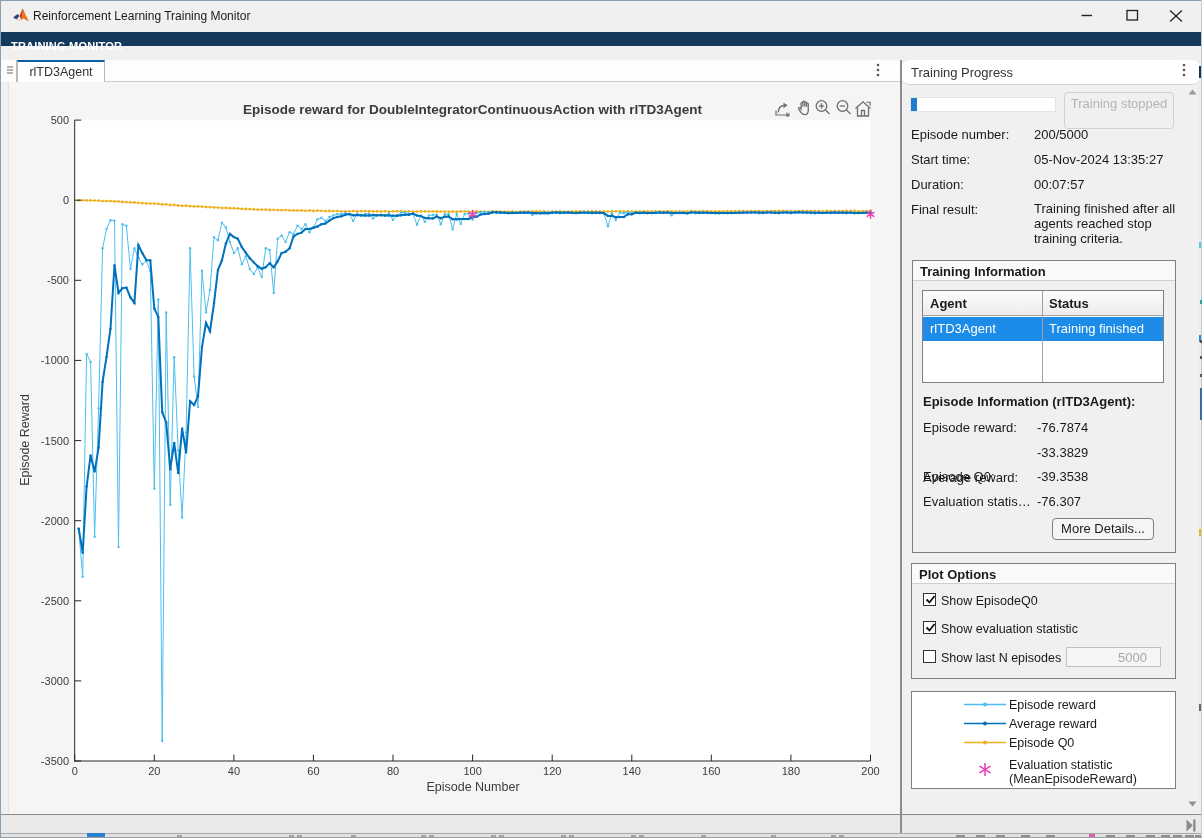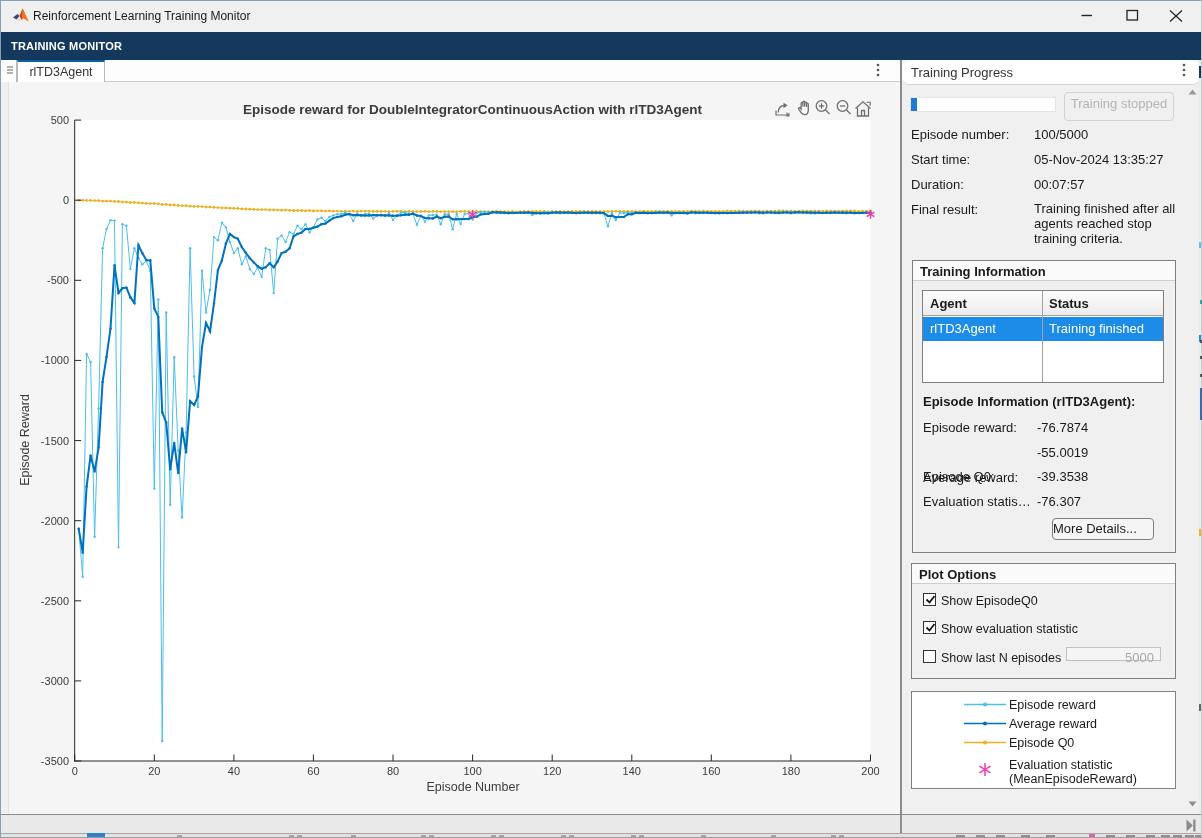--- a/index.html
+++ b/index.html
@@ -3,21 +3,21 @@
 <meta charset="utf-8">
 <style>
 * { margin:0; padding:0; box-sizing:border-box; }
 html,body { width:1202px; height:838px; overflow:hidden; }
 body { font-family:"Liberation Sans", sans-serif; position:relative; background:#f0f0f0; }
 .abs { position:absolute; }
 
 #titlebar { left:0; top:0; width:1202px; height:32px; background:#f0f0f0; border:1px solid #88a0b5; border-bottom:none; }
 #titletext { left:33px; top:9px; font-size:12px; color:#1a1a1a; }
 
-#navy { left:1px; top:32px; width:1200px; height:28px; background:#14395c; color:#fff; }
+#navy { left:1px; top:32px; width:1200px; height:14px; background:#14395c; color:#fff; }
 #navy span { position:absolute; left:10px; top:8px; font-size:11px; font-weight:bold; letter-spacing:0.2px; }
 
 #tabstrip { left:1px; top:60px; width:899.5px; height:21.5px; background:#fdfdfd; border-bottom:1px solid #cccccc; }
 #hambox { left:1px; top:60px; width:16px; height:23px; background:#fdfdfd; border-right:1px solid #b9b9b9; border-bottom:1px solid #b9b9b9; }
 #tab { left:17px; top:60px; width:88px; height:23px; background:#fff; border-left:1px solid #b9b9b9; border-right:1px solid #b9b9b9; border-top:2px solid #0b5fa5; font-size:12.5px; color:#333; text-align:center; line-height:20px; }
 #tabdots { left:872px; top:62px; width:12px; height:18px; }
 
 #rphead { left:901px; top:60px; width:300px; height:24.5px; background:#fff; border-bottom:1px solid #d4d4d4;border-radius:9px; }
 #rphead span { position:absolute; left:10px; top:5px; font-size:13px; color:#333; }
 
@@ -784,23 +784,23 @@
 <path d="M12.5 2.2 L16.2 2.2 L16.2 5.8" stroke-width="1.1"></path>
 </g>
 </g>
 </svg>
 </div>
 <div class="abs" id="vdiv"></div>
 <div class="abs" id="rpanel"></div>
 <div class="abs" style="left:910px;top:97px;width:146px;height:15px;background:#fff;border:1px solid #e3e3e3;">
     <div style="width:6px;height:100%;background:#1f7ad2;"></div>
   </div>
-<div class="abs" style="left:1064px;top:92px;width:110px;height:29px;border:1px solid #d2d2d2;border-radius:4px;font-size:13px;color:#b4b4b4;text-align:center;line-height:21px;">Training stopped</div>
+<div class="abs" style="left:1064px;top:92px;width:110px;height:37px;border:1px solid #d2d2d2;border-radius:4px;font-size:13px;color:#b4b4b4;text-align:center;line-height:21px;">Training stopped</div>
 <div class="lbl" style="left:911px;top:127px;">Episode number:</div>
-<div class="lbl" style="left:1034px;top:127px;">100/5000</div>
+<div class="lbl" style="left:1034px;top:127px;">200/5000</div>
 <div class="lbl" style="left:911px;top:152px;">Start time:</div>
 <div class="lbl" style="left:1034px;top:152px;">05-Nov-2024 13:35:27</div>
 <div class="lbl" style="left:911px;top:177px;">Duration:</div>
 <div class="lbl" style="left:1034px;top:177px;">00:07:57</div>
 <div class="lbl" style="left:911px;top:202px;">Final result:</div>
 <div class="lbl" style="left:1034px;top:202px;width:145px;line-height:14.8px;">Training finished after all agents reached stop training criteria.</div>
 <div class="box" style="left:912px;top:260px;width:264px;height:293px;">
     <div class="boxtitle">Training Information</div>
   </div>
 <div class="abs" style="left:922px;top:290px;width:242px;height:93px;background:#fff;border:1px solid #7f7f7f;">
@@ -809,42 +809,42 @@
 <div class="lbl" style="left:126px;top:5px;font-weight:bold;">Status</div>
 <div style="position:absolute;left:0;top:26px;width:100%;height:24px;background:#1d8ce8;"></div>
 <div style="position:absolute;left:119px;top:0;width:1px;height:100%;background:#a0a0a0;"></div>
 <div class="lbl" style="left:7px;top:30px;color:#fff;">rlTD3Agent</div>
 <div class="lbl" style="left:126px;top:30px;color:#fff;">Training finished</div>
 </div>
 <div class="lbl" style="left:923px;top:394px;font-weight:bold;">Episode Information (rlTD3Agent):</div>
 <div class="lbl" style="left:923px;top:420px;">Episode reward:</div>
 <div class="lbl" style="left:1037px;top:420px;">-76.7874</div>
 <div class="lbl" style="left:923px;top:470px;">Average reward:</div>
-<div class="lbl" style="left:1037px;top:445px;">-55.0019</div>
+<div class="lbl" style="left:1037px;top:445px;">-33.3829</div>
 <div class="lbl" style="left:923px;top:469px;">Episode Q0:</div>
 <div class="lbl" style="left:1037px;top:469px;">-39.3538</div>
 <div class="lbl" style="left:923px;top:494px;">Evaluation statis…</div>
 <div class="lbl" style="left:1037px;top:494px;">-76.307</div>
-<div class="abs" style="left:1052px;top:518px;width:102px;height:22px;border:1px solid #7f7f7f;border-radius:4px;font-size:13px;color:#1a1a1a;text-align:left;line-height:20px;background:#f5f5f5;">More Details...</div>
+<div class="abs" style="left:1052px;top:518px;width:102px;height:22px;border:1px solid #7f7f7f;border-radius:4px;font-size:13px;color:#1a1a1a;text-align:center;line-height:20px;background:#f5f5f5;">More Details...</div>
 <div class="box" style="left:911px;top:563px;width:265px;height:116px;">
     <div class="boxtitle">Plot Options</div>
   </div>
 <div class="chk" style="left:923px;top:593px;"></div>
 <svg class="abs" style="left:924px;top:593px;width:13px;height:13px;" viewBox="0 0 13 13">
     <path d="M2.5 6.5 L5.5 9.5 L10.5 3" stroke="#111" stroke-width="1.8" fill="none"></path>
   </svg>
 <div class="lbl" style="left:941px;top:594px;font-size:12.5px;">Show EpisodeQ0</div>
 <div class="chk" style="left:923px;top:621px;"></div>
 <svg class="abs" style="left:924px;top:621px;width:13px;height:13px;" viewBox="0 0 13 13">
     <path d="M2.5 6.5 L5.5 9.5 L10.5 3" stroke="#111" stroke-width="1.8" fill="none"></path>
   </svg>
 <div class="lbl" style="left:941px;top:622px;font-size:12.5px;">Show evaluation statistic</div>
 <div class="chk" style="left:923px;top:650px;"></div>
 <div class="lbl" style="left:941px;top:651px;font-size:12.5px;">Show last N episodes</div>
-<div class="abs" style="left:1066px;top:647px;width:95px;height:14px;border:1px solid #c0c0c0;background:#f5f5f5;font-size:13px;color:#a8a8a8;text-align:right;line-height:19px;padding-right:6px;">5000</div>
+<div class="abs" style="left:1066px;top:647px;width:95px;height:20px;border:1px solid #c0c0c0;background:#f5f5f5;font-size:13px;color:#a8a8a8;text-align:right;line-height:19px;padding-right:13px;">5000</div>
 <div class="abs" style="left:911px;top:691px;width:265px;height:98px;background:#fff;border:1px solid #7f7f7f;"></div>
 <svg class="abs" style="left:911px;top:691px;width:265px;height:98px;" viewBox="0 0 265 98" font-family="Liberation Sans, sans-serif">
 <g stroke-width="1.5">
 <line x1="53" y1="13.5" x2="95" y2="13.5" stroke="#4DBEEE"></line>
 <line x1="53" y1="32.5" x2="95" y2="32.5" stroke="#0072BD"></line>
 <line x1="53" y1="51.5" x2="95" y2="51.5" stroke="#EDB120"></line>
 </g>
 <circle cx="74" cy="13.5" r="2" fill="#4DBEEE"></circle>
 <circle cx="74" cy="32.5" r="2" fill="#0072BD"></circle>
 <circle cx="74" cy="51.5" r="2" fill="#EDB120"></circle>

